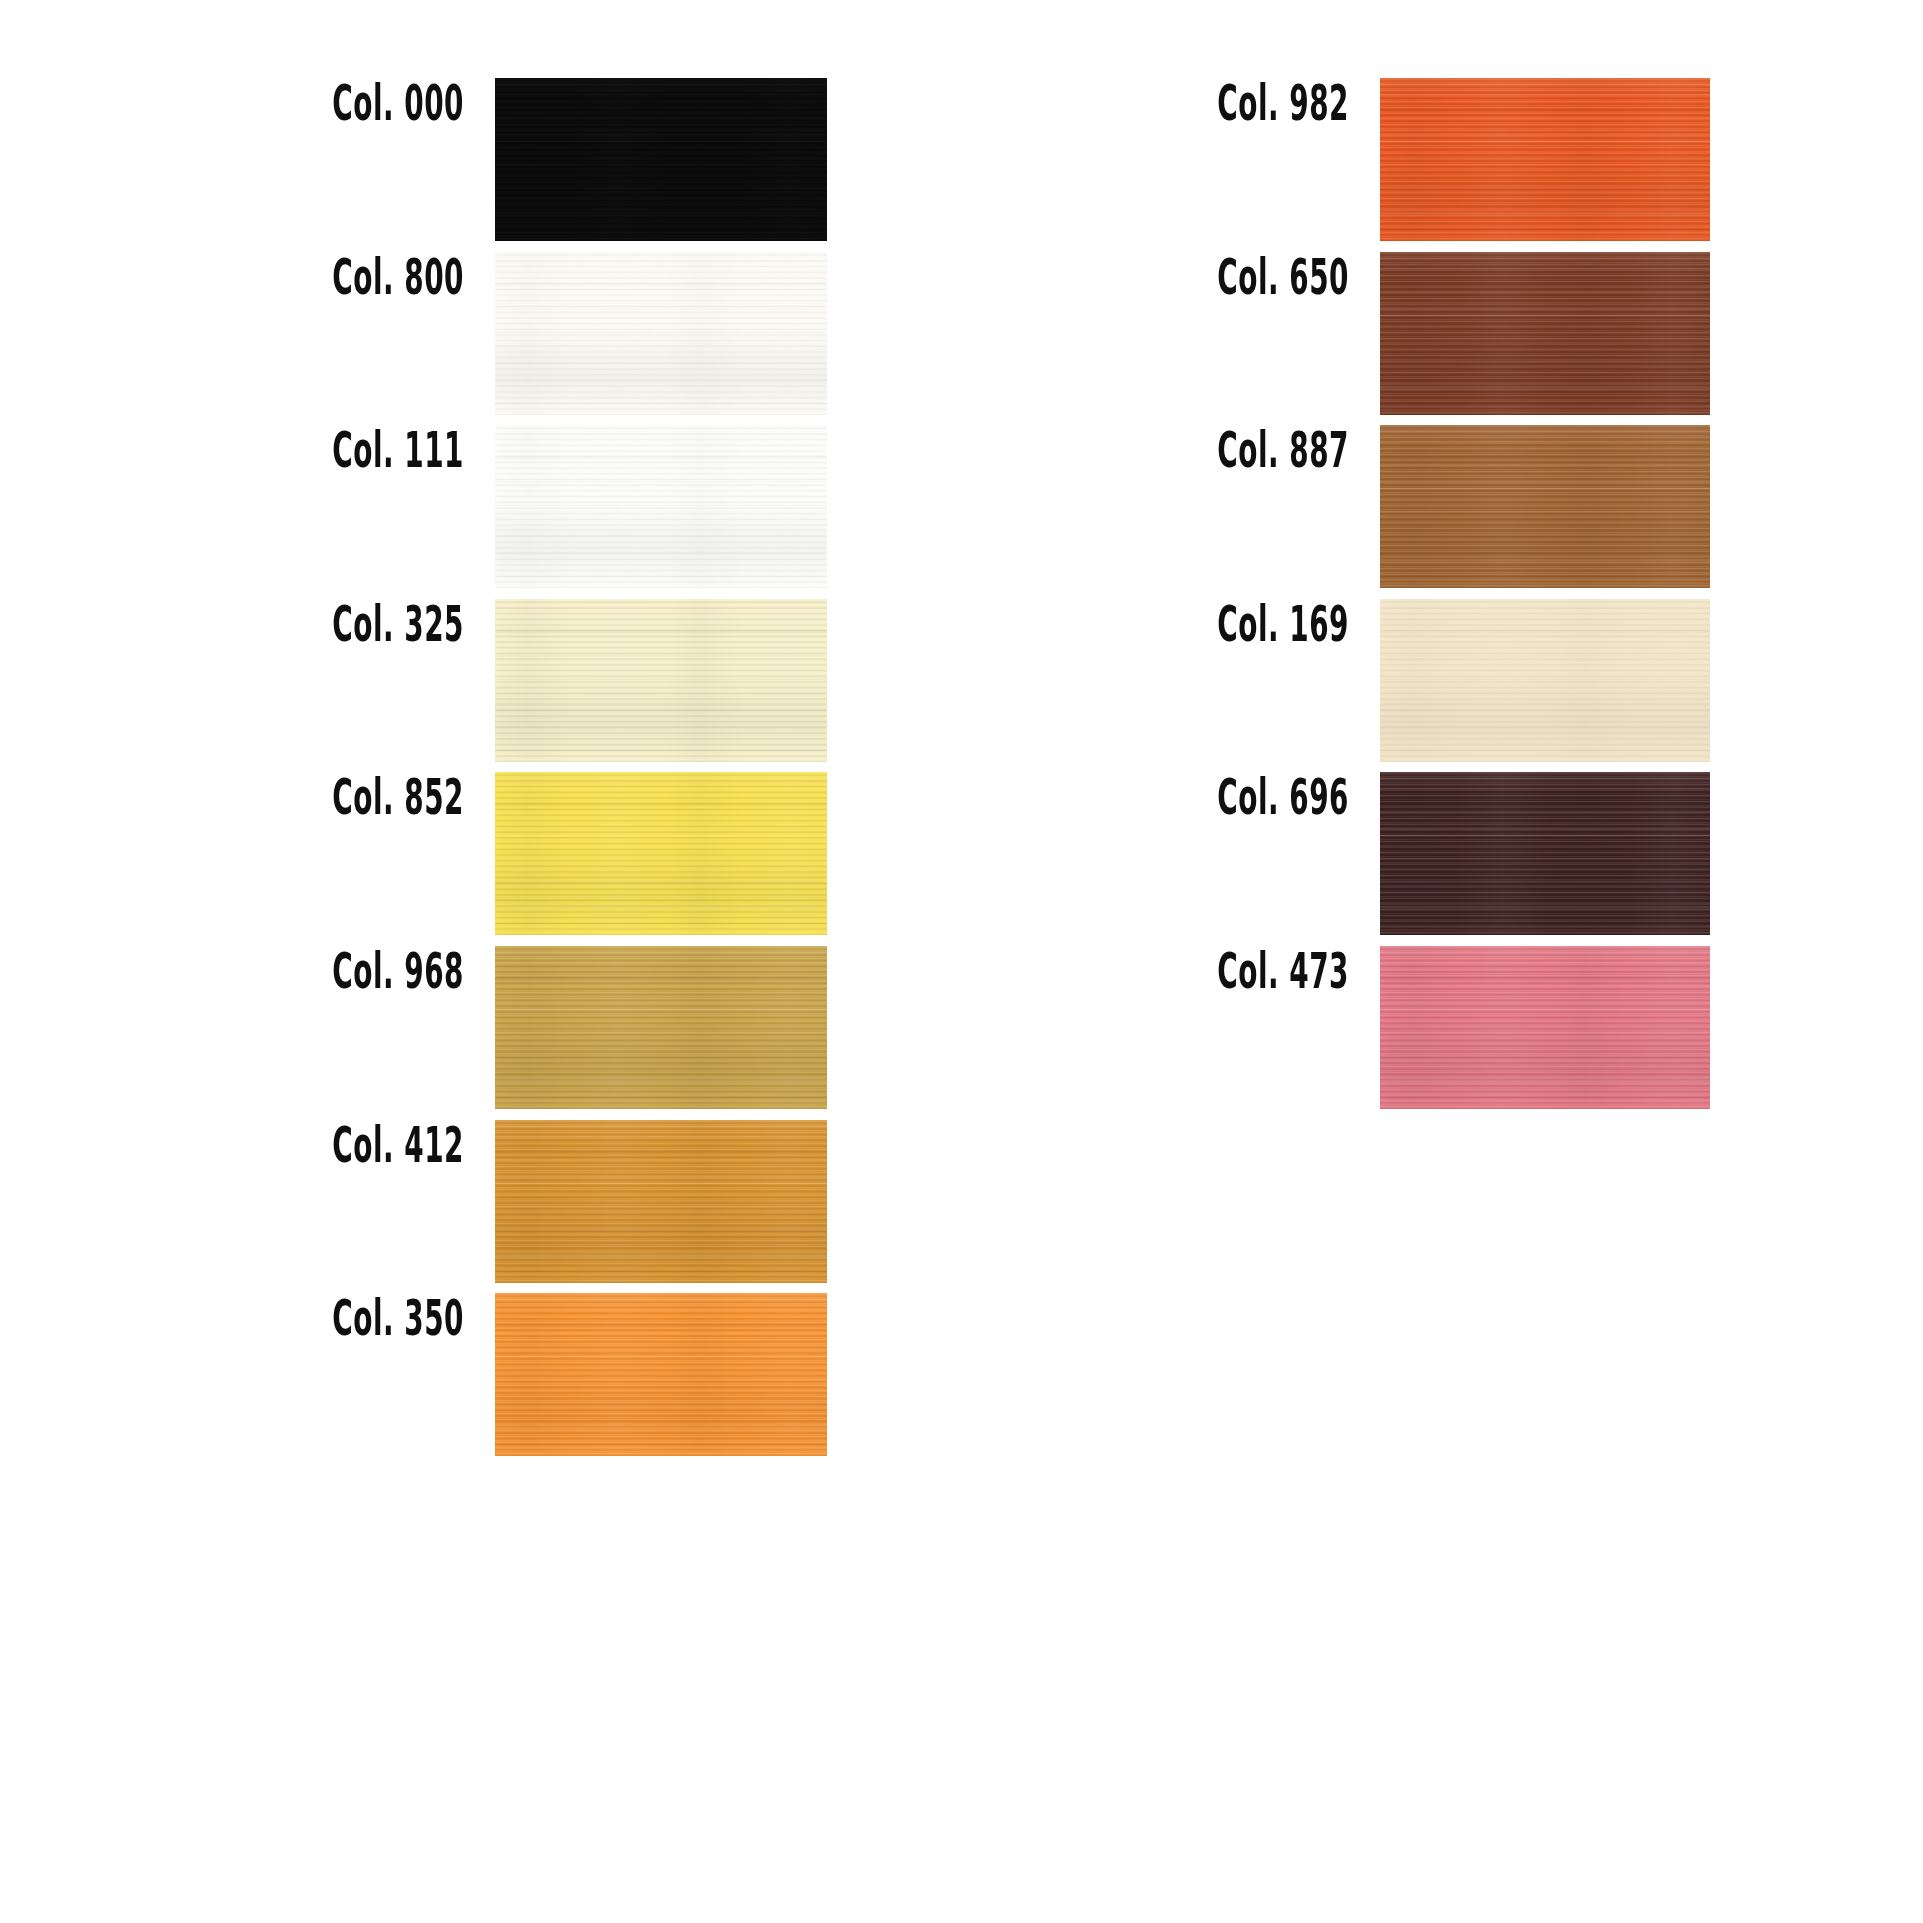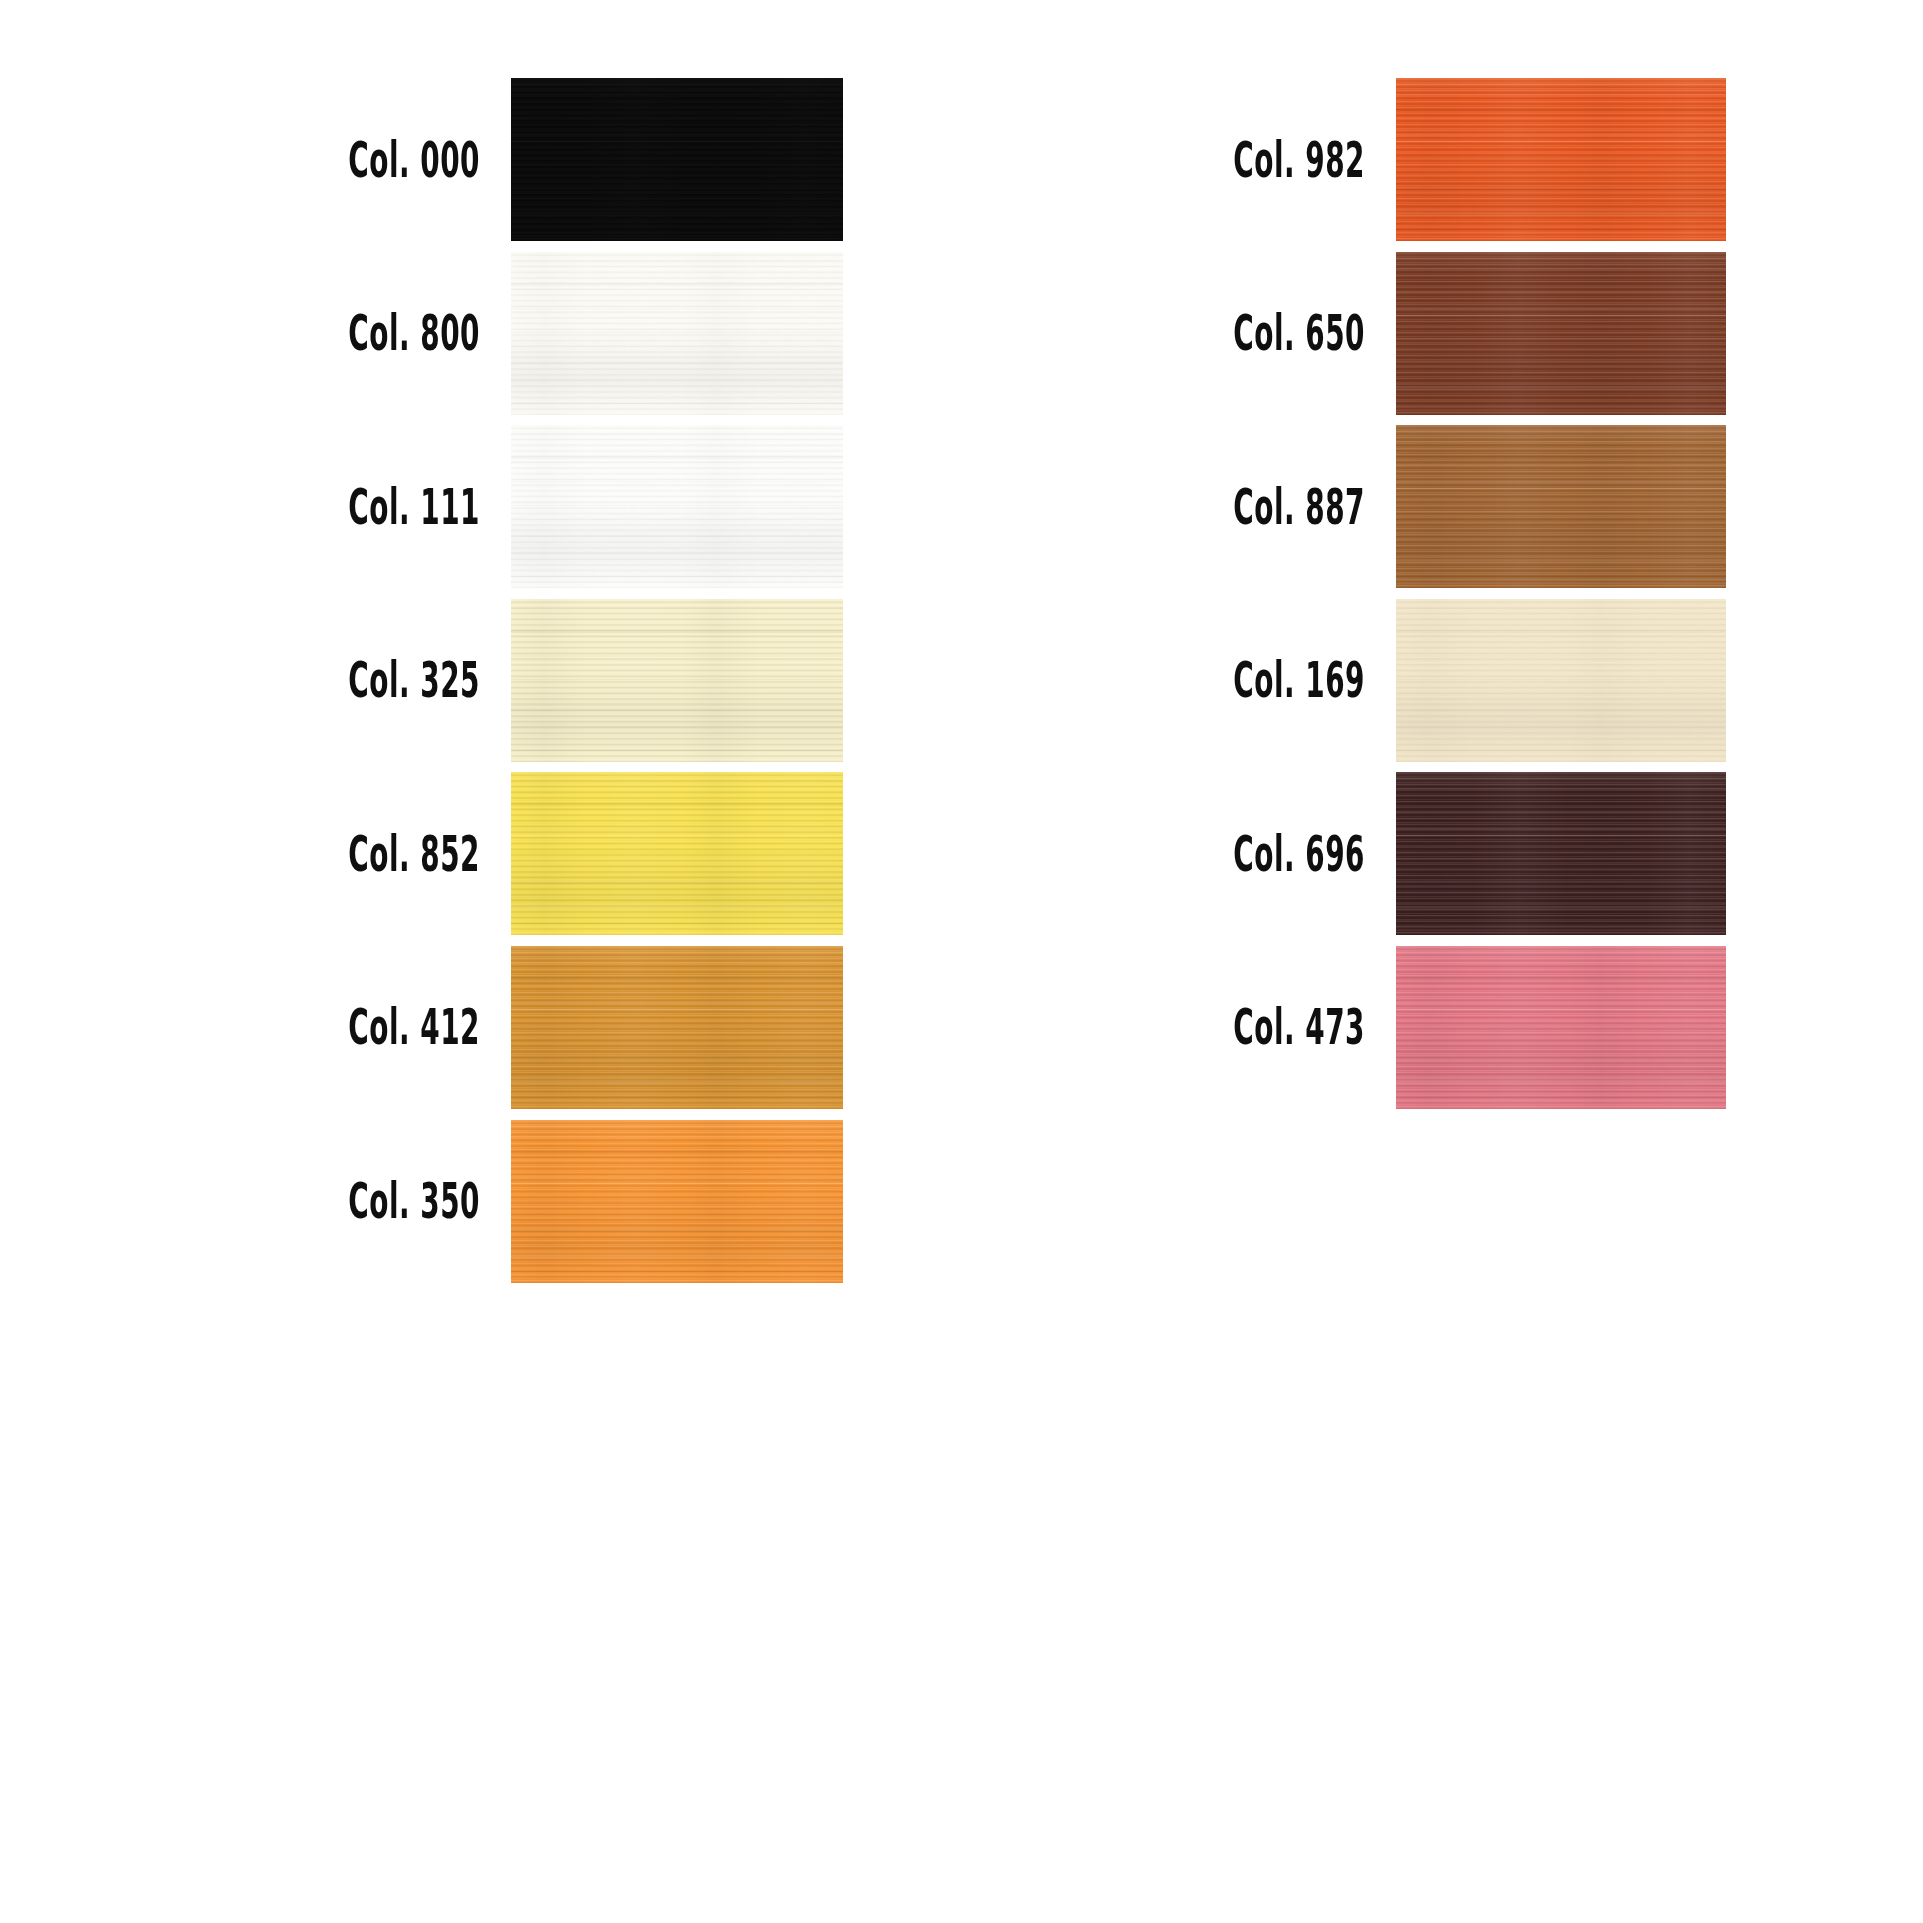--- a/index.html
+++ b/index.html
@@ -27,22 +27,21 @@
     top: 78px;
   }
   .column.left  { left: 0px;    width: 827px; }
   .column.right { left: 885px; width: 825px; }
 
   .swatch-row {
     position: relative;
     height: 163px;
     margin-bottom: 10.6px;
     display: flex;
-    align-items: center;
-    padding-left: 16px;
+    align-items: flex-start;
   }
 
   .swatch-label {
     flex: 0 0 auto;
     text-align: right;
     font-family: "DejaVu Sans Condensed", "Liberation Sans Narrow", "Liberation Sans", sans-serif;
     font-size: 50px;
     font-weight: 700;
     line-height: 1;
     letter-spacing: 0.8px;
@@ -180,20 +179,28 @@
       </div>
       <div class="swatch-row">
         <div class="swatch-label">Col. 852</div>
         <div class="swatch-chip">
           <div class="chip-base" style="background: rgb(248, 225, 79);"></div>
           <div class="chip-threads"></div>
           <div class="chip-shade"></div>
         </div>
       </div>
       <div class="swatch-row">
+        <div class="swatch-label">Col. 968</div>
+        <div class="swatch-chip">
+          <div class="chip-base" style="background: rgb(200, 163, 72);"></div>
+          <div class="chip-threads"></div>
+          <div class="chip-shade"></div>
+        </div>
+      </div>
+      <div class="swatch-row">
         <div class="swatch-label">Col. 412</div>
         <div class="swatch-chip">
           <div class="chip-base" style="background: rgb(216, 146, 47);"></div>
           <div class="chip-threads"></div>
           <div class="chip-shade"></div>
         </div>
       </div>
       <div class="swatch-row">
         <div class="swatch-label">Col. 350</div>
         <div class="swatch-chip">

